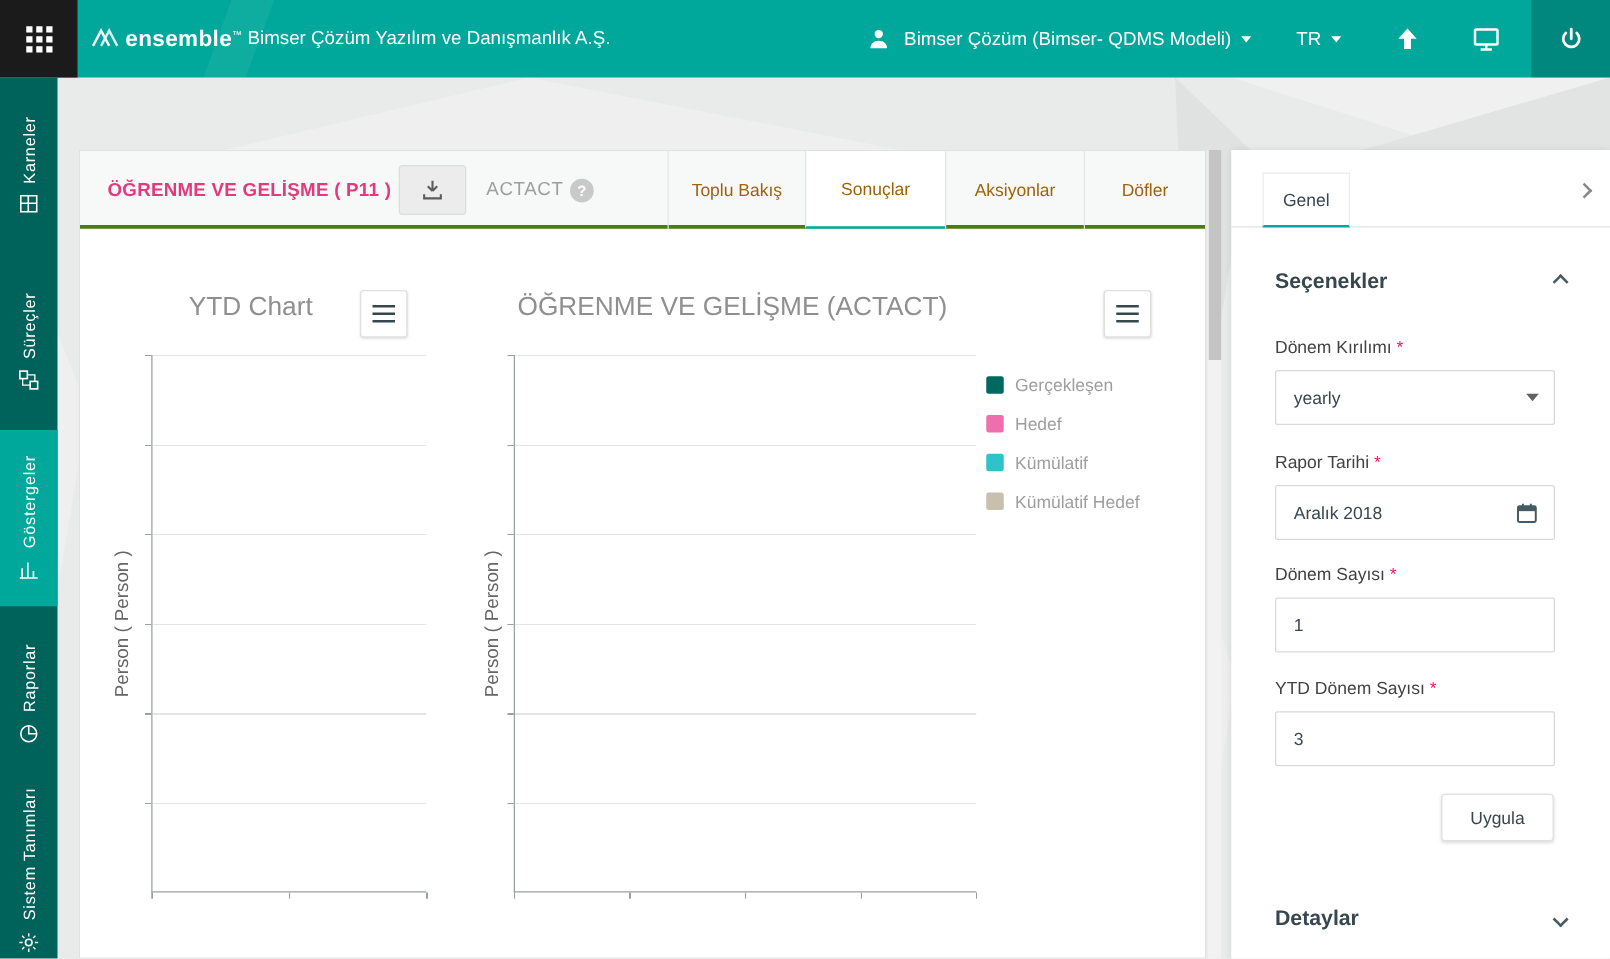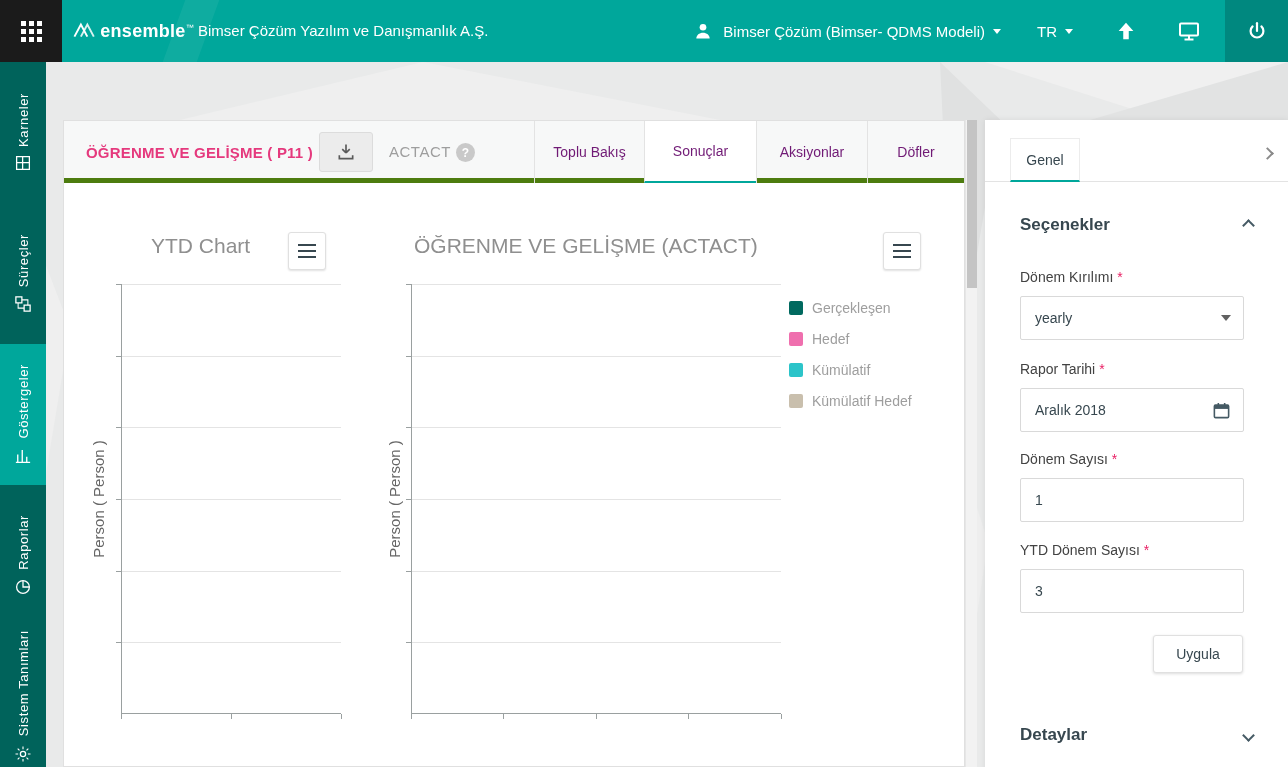--- a/index.html
+++ b/index.html
@@ -41,27 +41,27 @@
   .side-item { height:141px; display:flex; flex-direction:column; align-items:center; justify-content:center; gap:8px; cursor:pointer; }
   .side-item.active { background:#00a79b; }
   .vtext { writing-mode:vertical-rl; transform:rotate(180deg); color:#fff; font-size:13px; letter-spacing:0.6px; white-space:nowrap; }
 
   
   .date-picker { position:absolute; left:415px; top:65px; width:200px; height:38px; background:#fff; border:1px solid #cfcfcf; z-index:4; display:flex; align-items:center; justify-content:space-between; padding:0 10px 0 14px; cursor:pointer; box-shadow:0 1px 2px rgba(0,0,0,0.06); }
   .date-picker .val { font-size:14px; color:#4a4a4a; }
 
   
   .main-panel { position:absolute; left:63px; top:120px; width:902px; height:647px; background:#fff; border:1px solid #e0e0e0; z-index:4; }
-  .panel-head { position:relative; height:62px; background:#f7f8f8; border-bottom:5px solid #4d7c0f;padding-left:44px; }
+  .panel-head { position:relative; height:62px; background:#f7f8f8; border-bottom:3px solid #4d7c0f;padding-left:44px; }
   .panel-title { position:absolute; left:22px; top:0; height:62px; display:flex; align-items:center; font-size:15px; font-weight:bold; letter-spacing:0.2px; }
   .dl-btn { position:absolute; left:255px; top:11px; width:54px; height:40px; background:#ececec; border:1px solid #dcdcdc; border-radius:3px; display:flex; align-items:center; justify-content:center; cursor:pointer; }
   .code-label { position:absolute; left:325px; top:0; height:62px; line-height:62px; color:#9e9e9e; font-size:15px; letter-spacing:0.5px; }
   .help-circle { position:absolute; left:392px; top:22px; width:19px; height:19px; border-radius:50%; background:#c9c9c9; color:#fff; font-size:12px; font-weight:bold; display:flex; align-items:center; justify-content:center; cursor:pointer; }
   .tabs { position:absolute; right:0; top:0; height:62px; display:flex; }
-  .tab { height:62px; display:flex; align-items:center; justify-content:center; font-size:14px; color:#701a75; border-left:1px solid #e3e3e3; cursor:pointer; }
+  .tab { height:62px; display:flex; align-items:center; justify-content:center; font-size:14px; color:#a16207; border-left:1px solid #e3e3e3; cursor:pointer; }
   .tab:nth-child(1){ width:110px; } .tab:nth-child(2){ width:112px; } .tab:nth-child(3){ width:111px; } .tab:nth-child(4){ width:97px; }
   .tab.active { background:#fff; border-bottom:2px solid #00a79b; }
 
   
   .chart-title { position:absolute; font-size:21px; color:#8f8f8f; white-space:nowrap; }
   .ct1 { left:87px; top:113px; }
   .ct2 { left:350px; top:113px; }
   .menu-btn { position:absolute; width:38px; height:38px; background:#fff; border:1px solid #e0e0e0; border-radius:3px; box-shadow:0 1px 2px rgba(0,0,0,0.12); display:flex; flex-direction:column; align-items:center; justify-content:center; gap:4px; cursor:pointer; }
   .mb1 { left:224px; top:111px; } .mb2 { left:819px; top:111px; }
   .menu-btn span { width:18px; height:2px; background:#37474f; }

